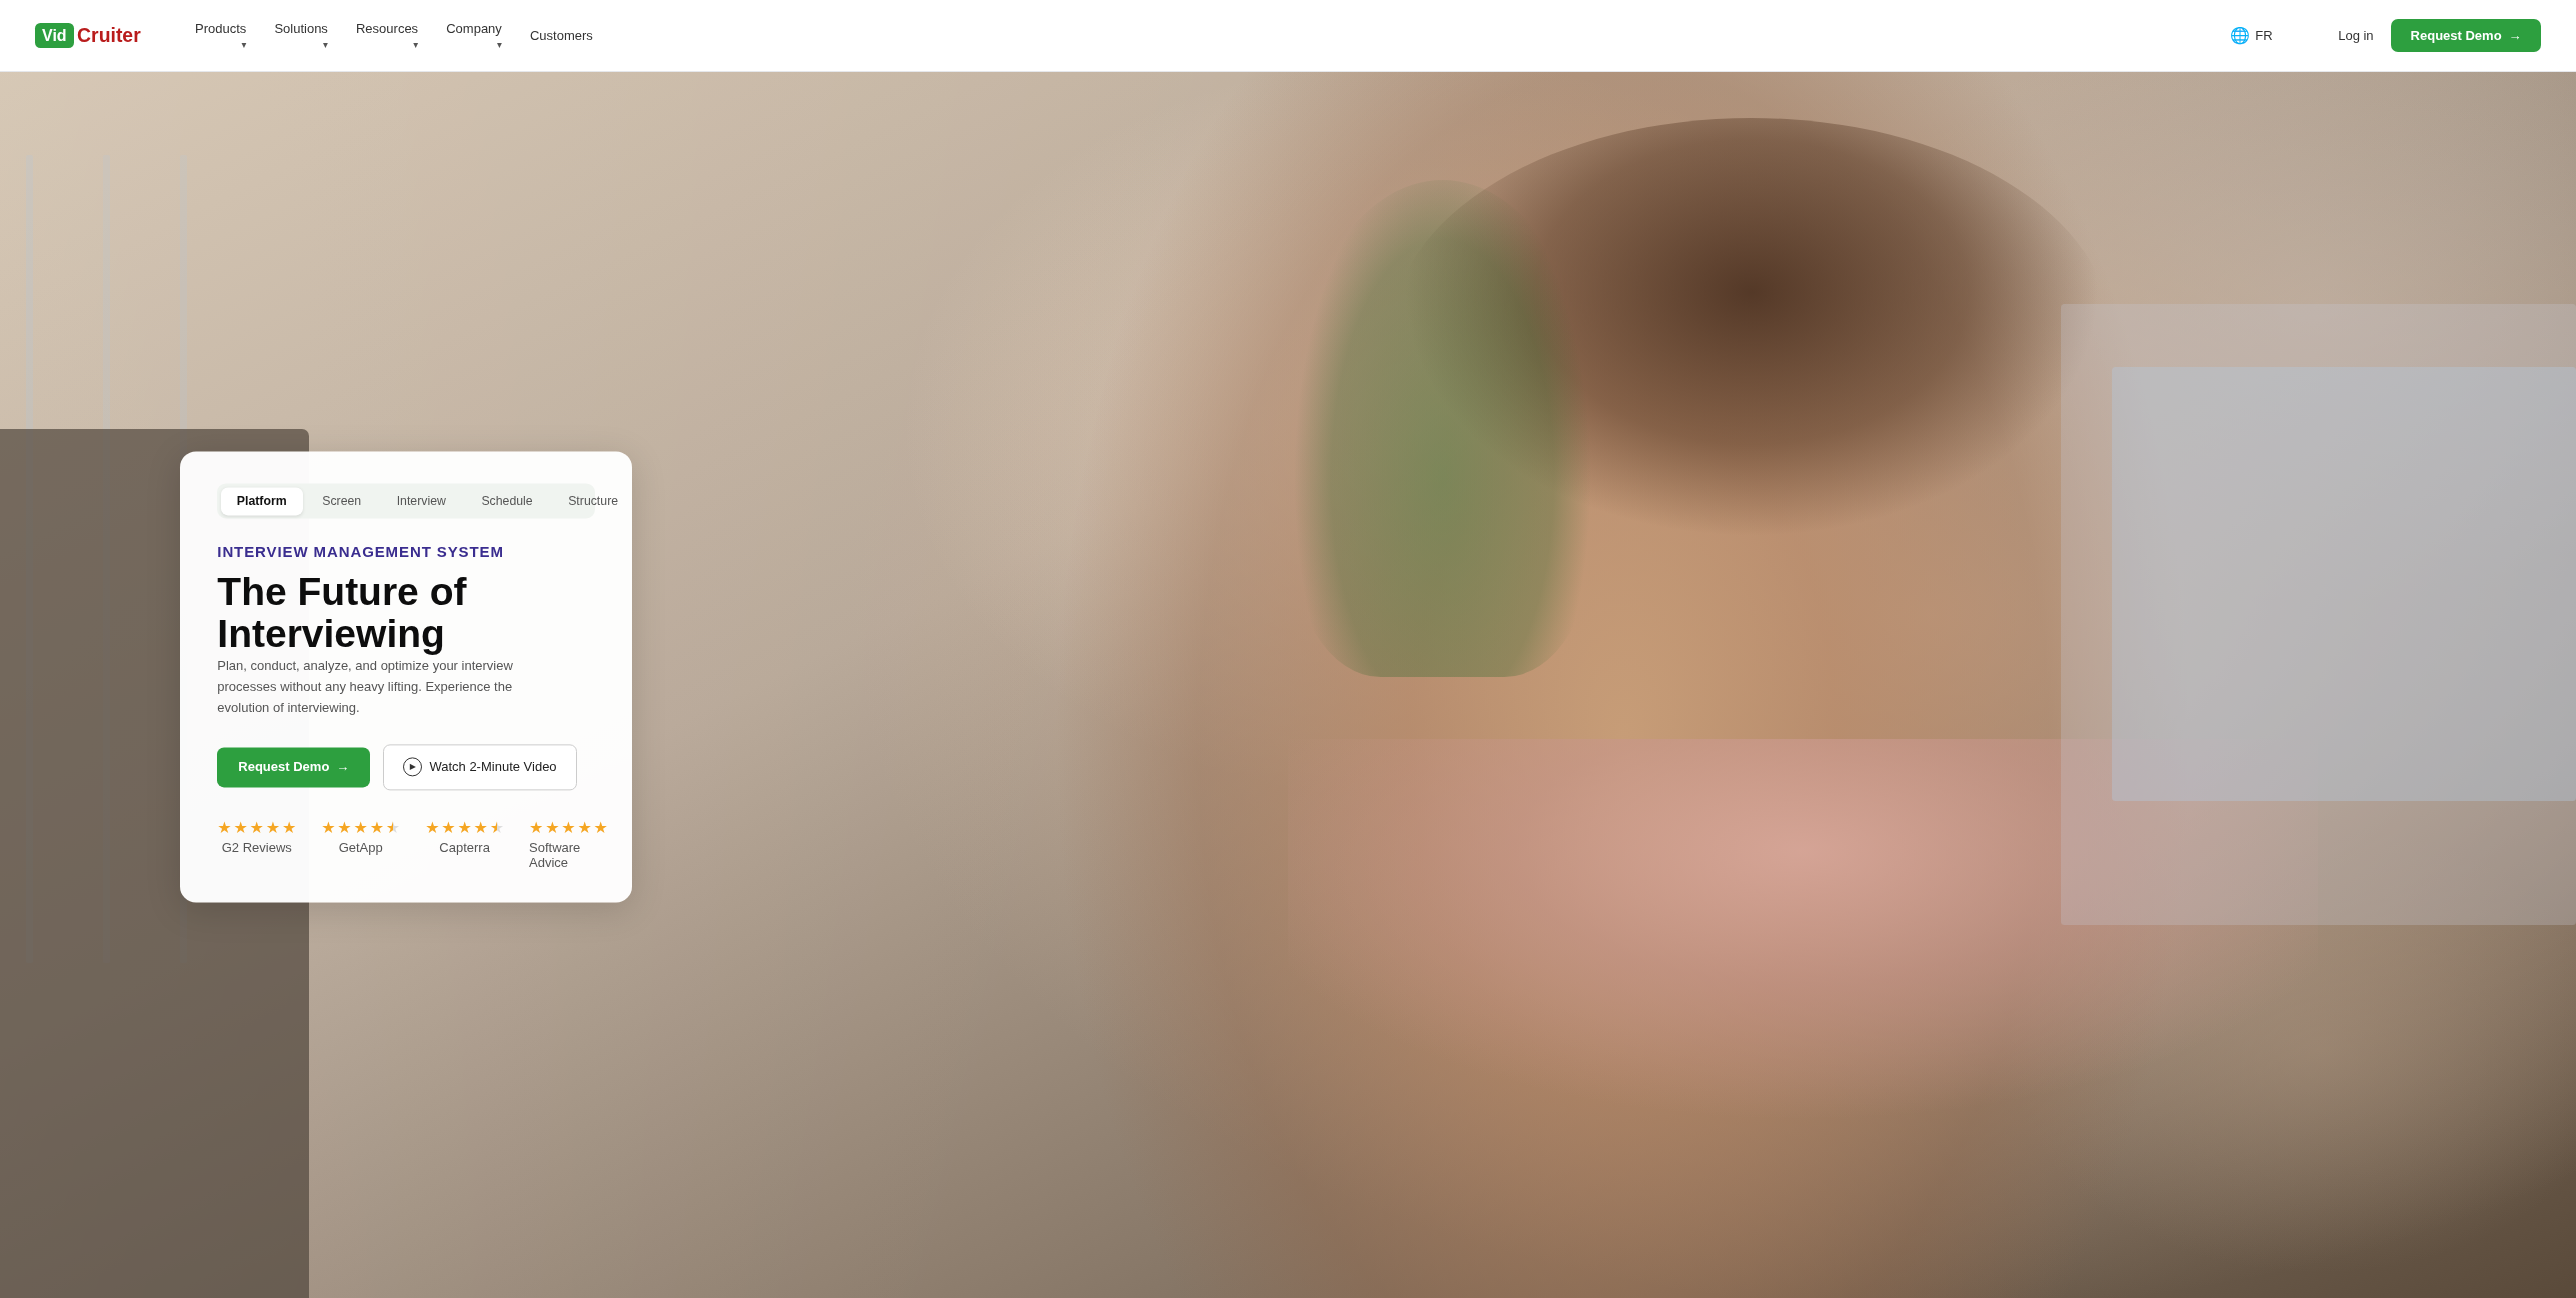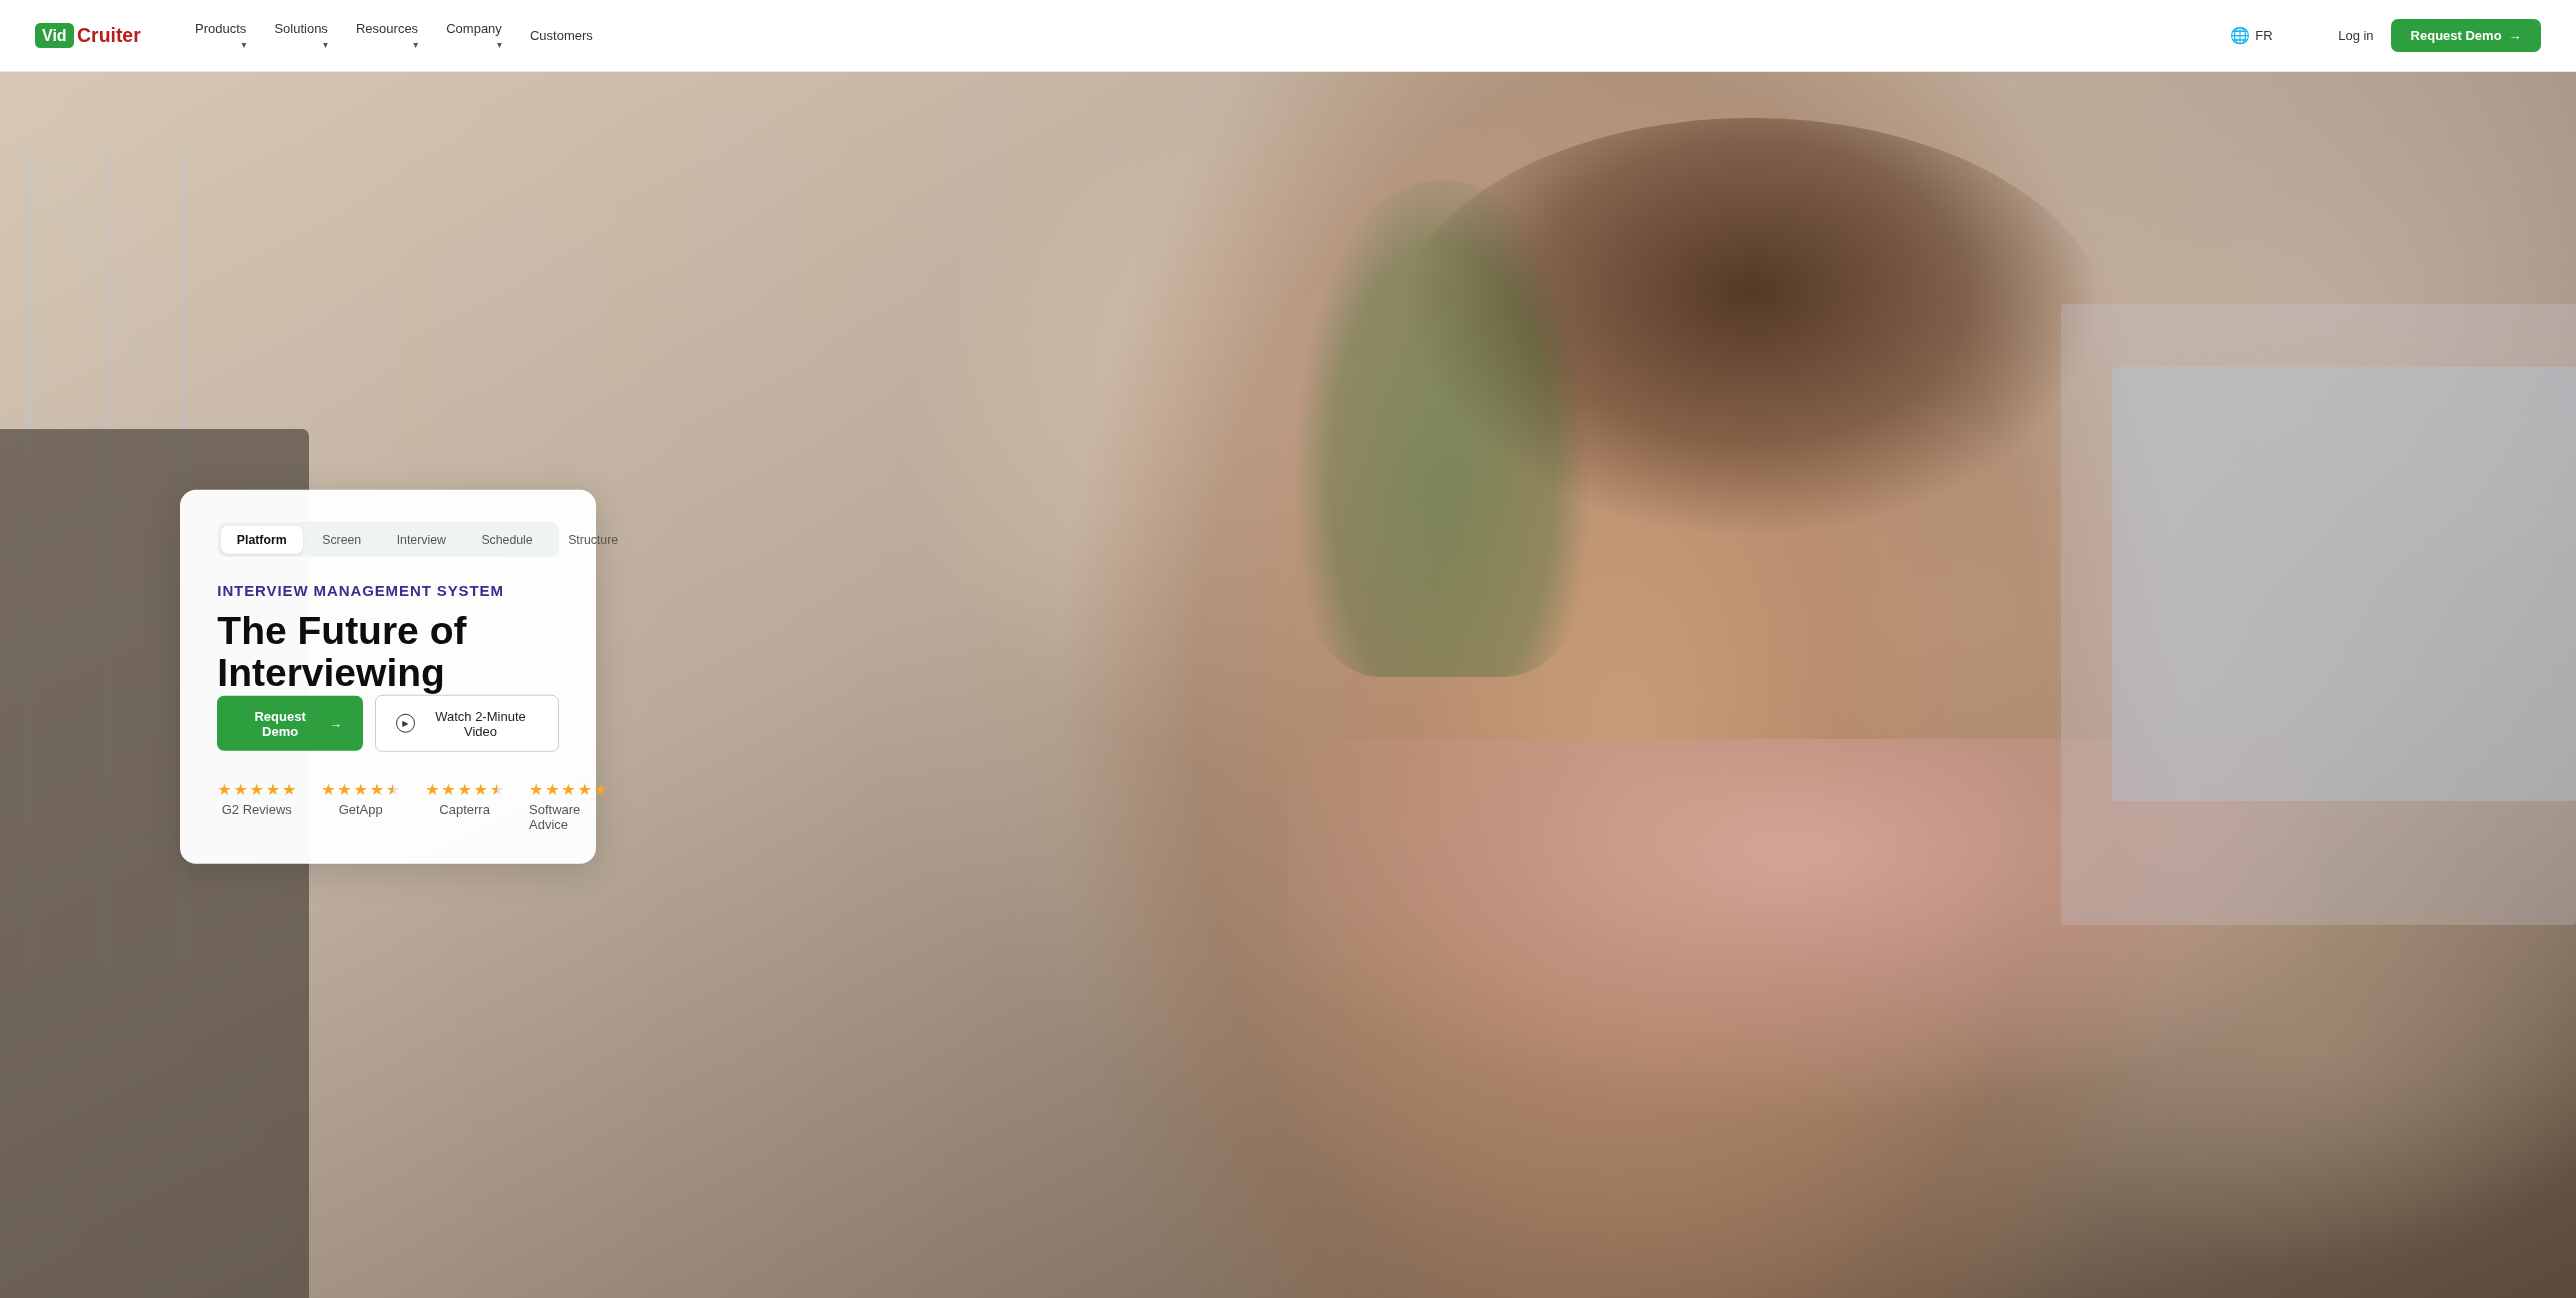--- a/index.html
+++ b/index.html
@@ -54,21 +54,21 @@
         radial-gradient(ellipse 60% 80% at 75% 45%, rgba(210,180,155,0.9) 0%, transparent 70%),
         radial-gradient(ellipse 40% 60% at 55% 30%, rgba(240,220,200,0.6) 0%, transparent 50%),
         radial-gradient(ellipse 30% 40% at 90% 20%, rgba(200,200,200,0.4) 0%, transparent 60%),
         radial-gradient(ellipse 20% 30% at 90% 80%, rgba(150,130,110,0.6) 0%, transparent 60%);
     }
 
     
     .hero-card {
       position: absolute; left: 7%; top: 50%; transform: translateY(-50%);
       background: rgba(255,255,255,0.97); border-radius: 16px;
-      padding: 32px 37px 32px 37px; width: 416px;
+      padding: 32px 37px 32px 37px; width: 452px;
       box-shadow: 0 7px 35px rgba(0,0,0,0.15);
     }
 
     
     .tab-bar {
       display: flex; gap: 3.5px; background: #f0f4f0; border-radius: 8.8px;
       padding: 3.5px; margin-bottom: 25px;
     }
     .tab {
       padding: 7px 16px; border-radius: 7px; font-size: 12.3px; font-weight: 500;
@@ -199,20 +199,21 @@
       </div>
     </div>
 
     <p class="category-label">INTERVIEW MANAGEMENT SYSTEM</p>
 
     <h1 class="hero-title">
       <span>The Future of</span><br>
       <span>Interviewing</span>
     </h1>
 
+    <p class="hero-desc">Plan, conduct, analyze, and optimize your interview processes without any heavy lifting. Experience the evolution of interviewing.</p>
 
     <div class="cta-row">
       <button class="btn-primary">
         <span>Request Demo</span>
         <span>→</span>
       </button>
       <button class="btn-secondary">
         <span class="play-circle">▶</span>
         <span>Watch 2-Minute Video</span>
       </button>

